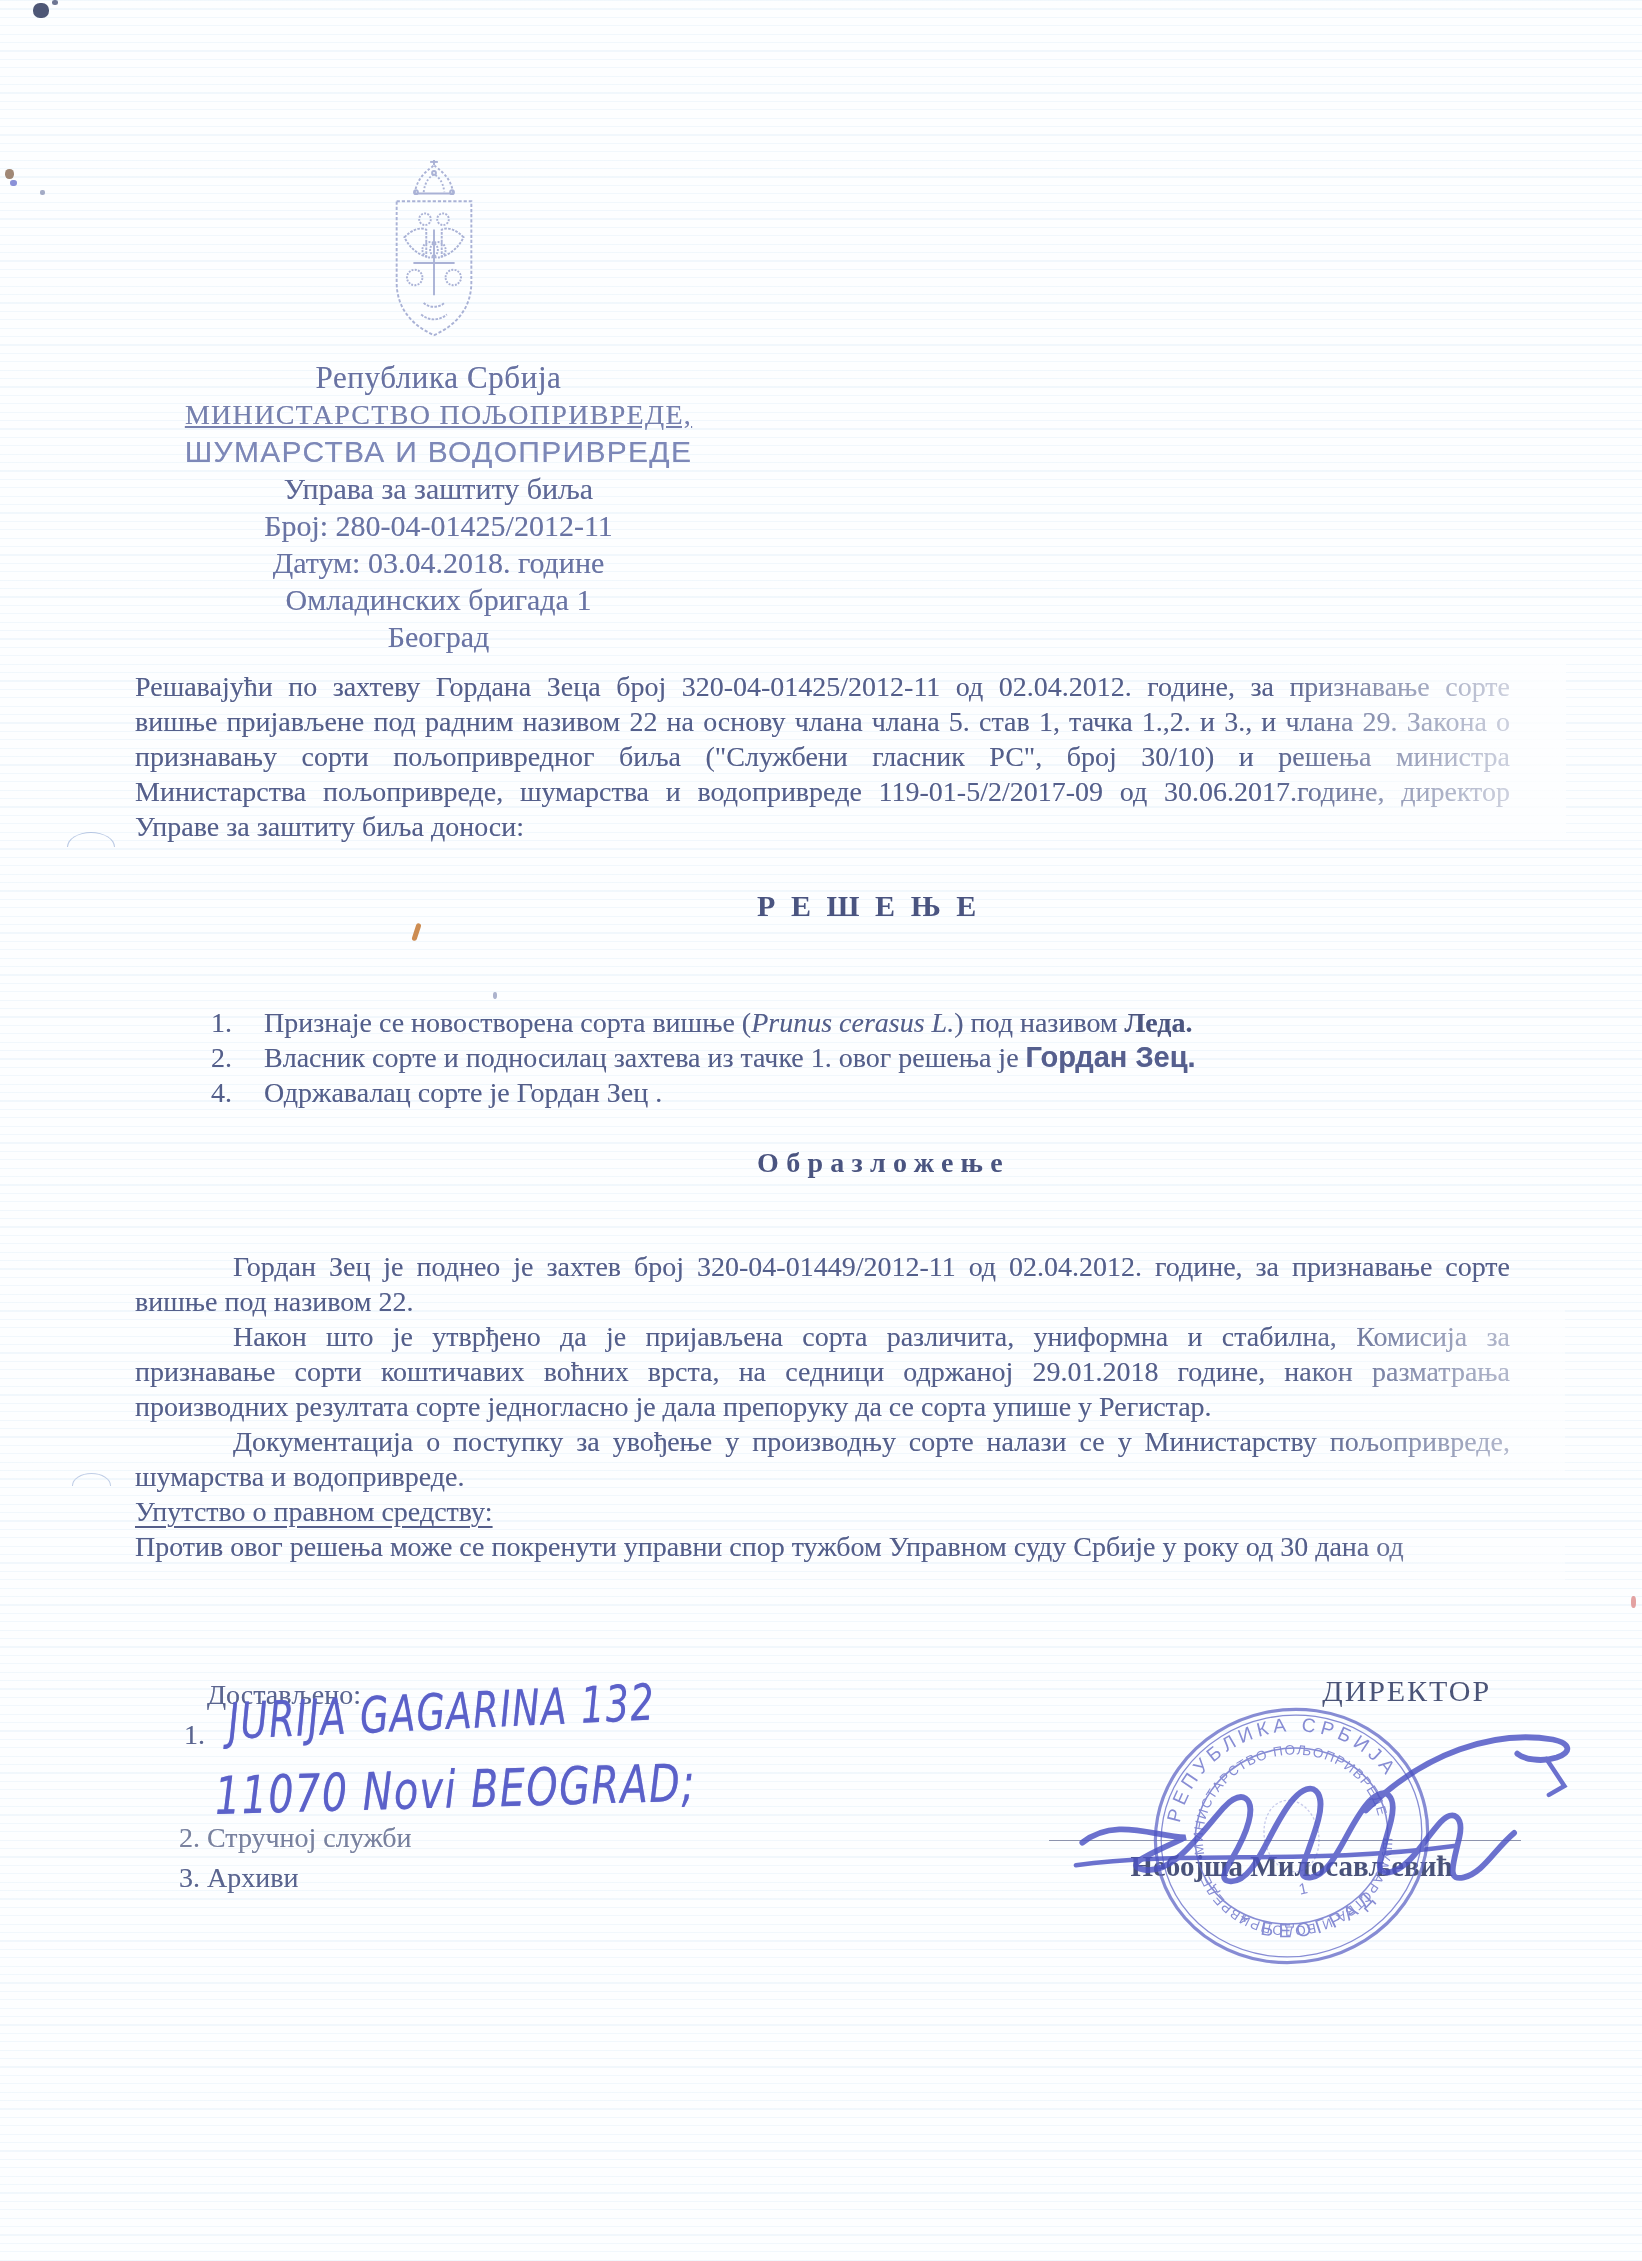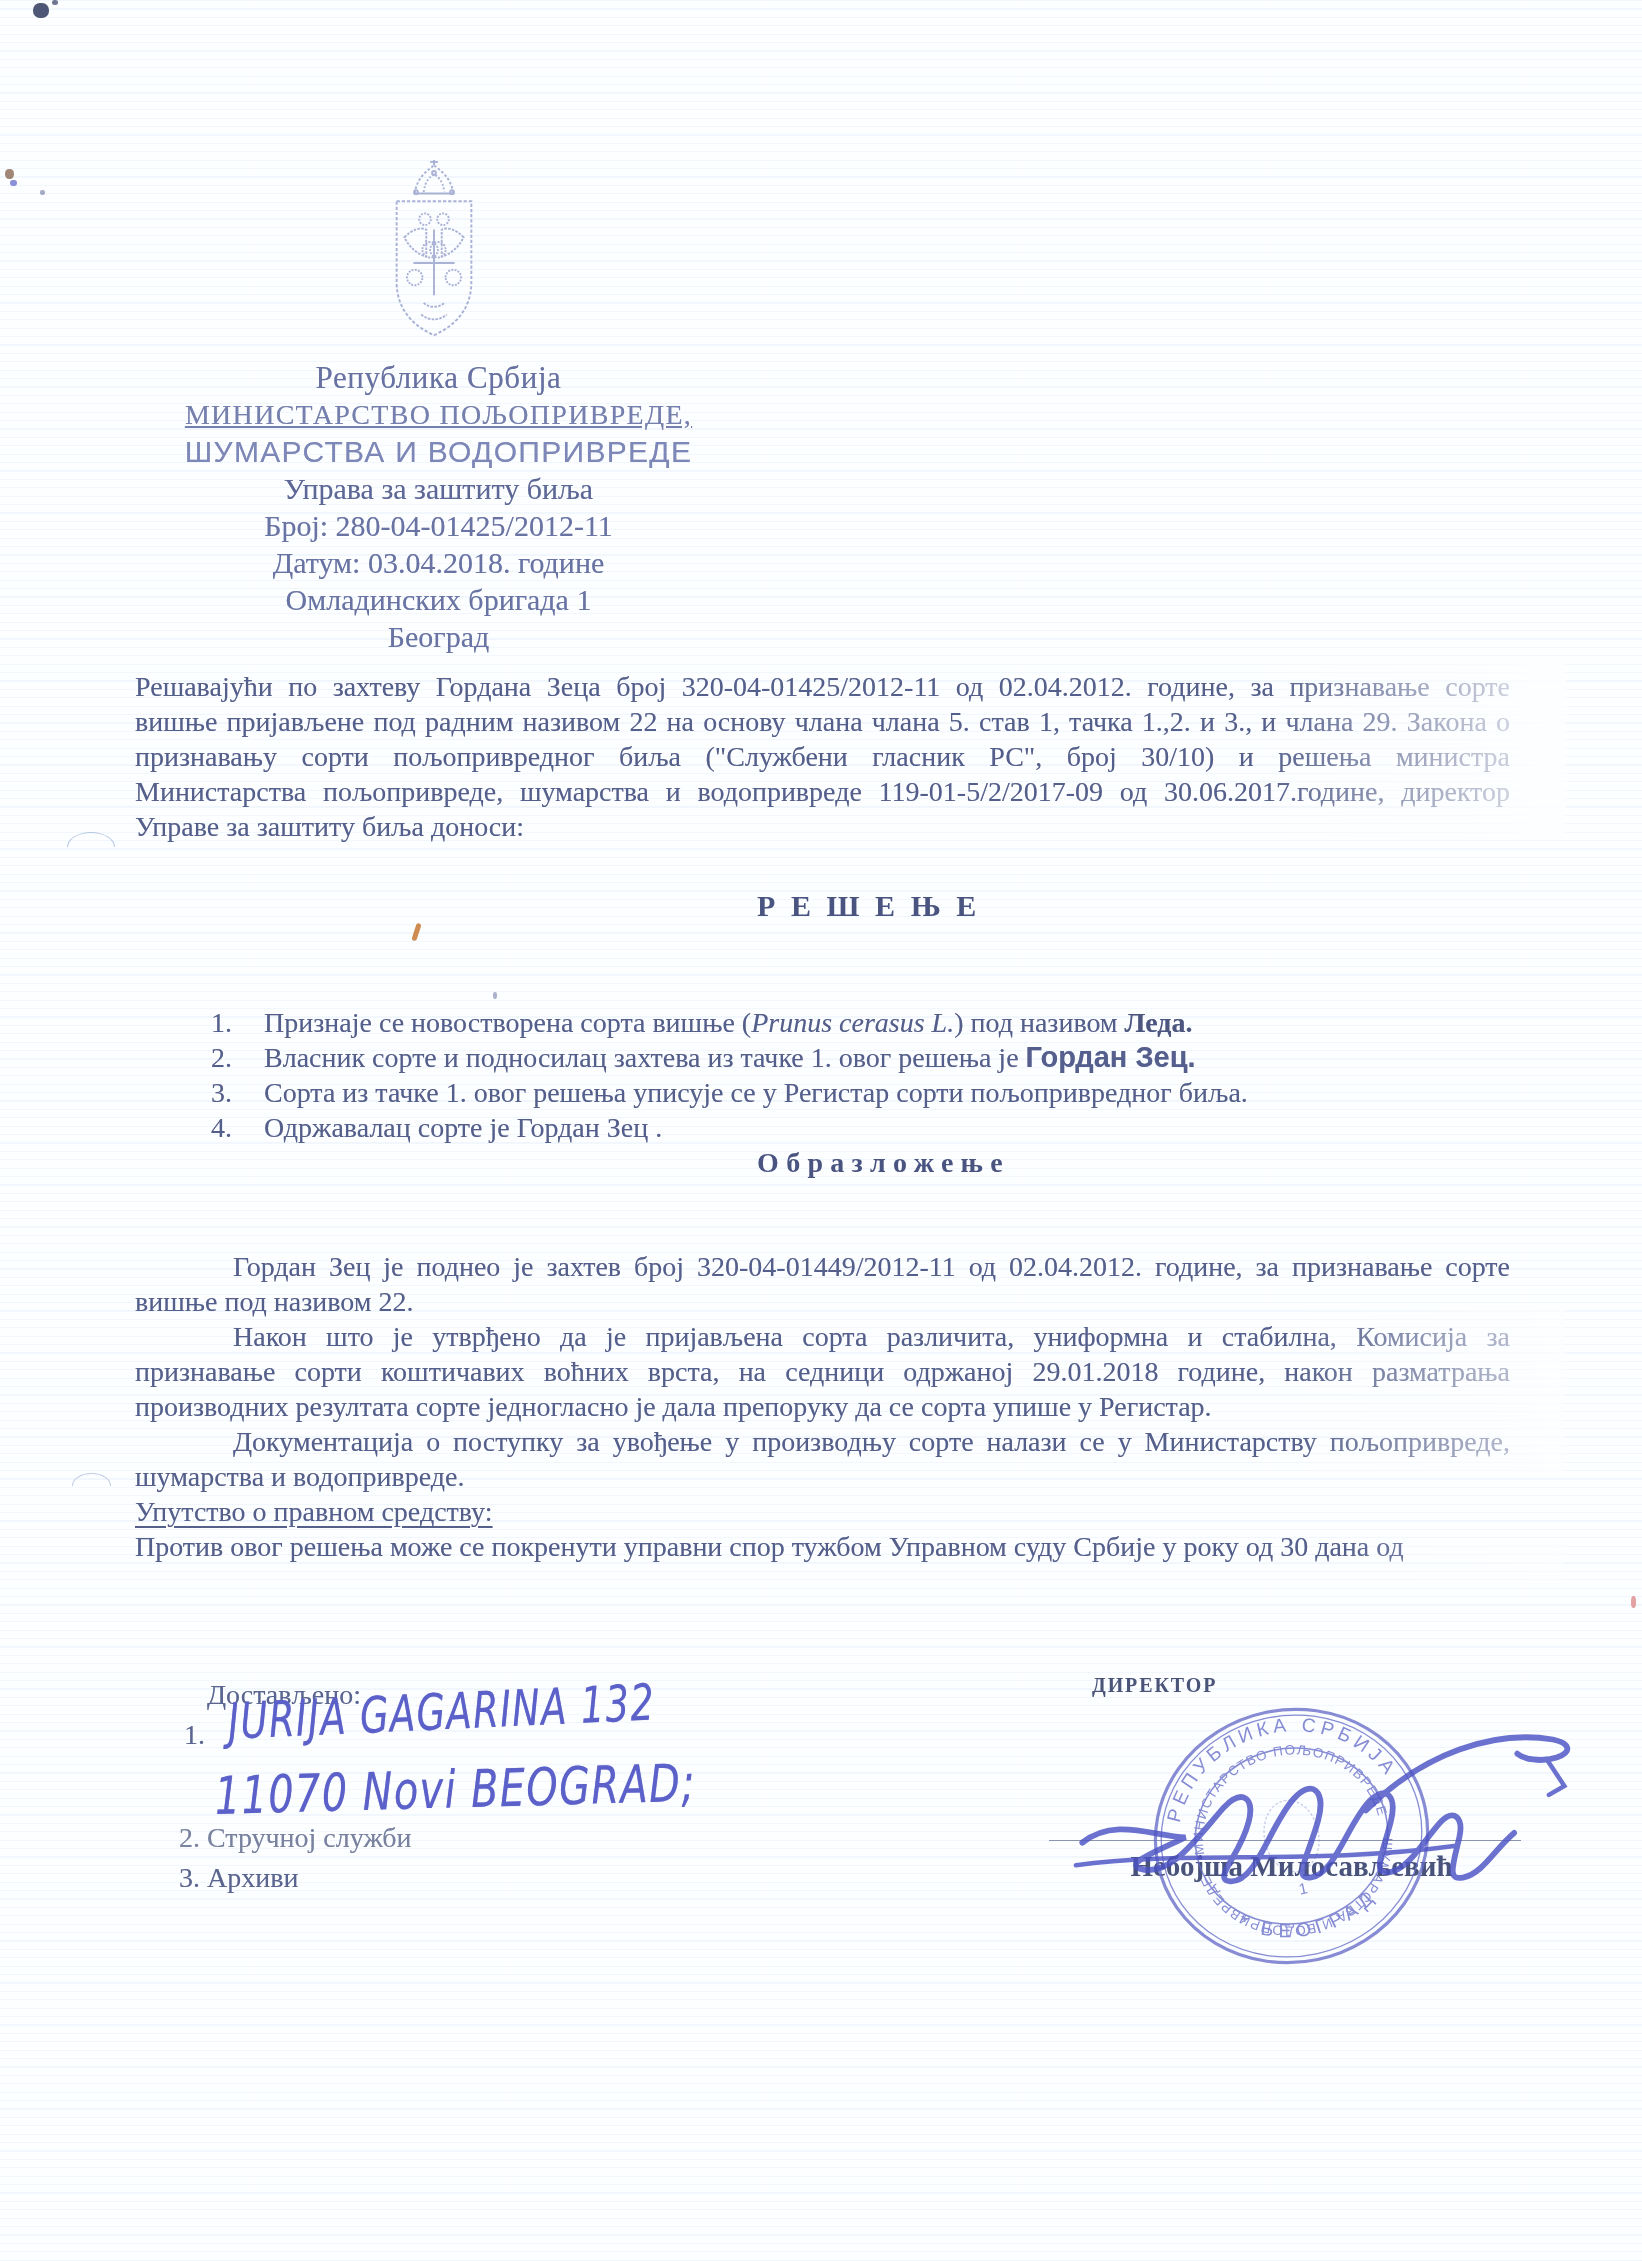--- a/index.html
+++ b/index.html
@@ -41,22 +41,22 @@
   .legal-heading{font-size:28px; color:#545f8b; text-decoration:underline;
                  text-decoration-thickness:1.9px; text-underline-offset:4.5px;}
   
   .small-text{font-size:28px; color:#5a6590; text-shadow:0 0 0.6px rgba(84,96,140,.4);}
   .faded{color:#79829f;}
   .handwriting{font-family:"DejaVu Sans", sans-serif; font-style:italic; color:#5b61c9;
                letter-spacing:1.3px; white-space:nowrap; transform-origin:left top;
                text-shadow:0 0 0.6px rgba(91,97,201,.6);}
   .hw1{font-size:37px; transform:rotate(-2.6deg) scaleY(1.35);}
   .hw2{font-size:40px; transform:rotate(-1.6deg) scaleY(1.3);}
-  .director{left:1092px; top:1674px; width:399px; text-align:left;
-            font-size:20px; font-weight:bold; letter-spacing:1.9px; color:#4a5478;}
+  .director{left:1092px; top:1674px; width:399px; text-align:right;
+            font-size:30px; font-weight:normal; letter-spacing:1.9px; color:#4a5478;}
   .sig-rule{left:1049px; top:1840px; width:472px; height:0; border-top:1.3px solid #8d94ae;}
   .signer{left:1069px; top:1850px; width:445px; text-align:center;
           font-size:29px; font-weight:bold; color:#49527a;}
   
   .speck{border-radius:45%;}
   .fade-overlay{background:linear-gradient(to right, rgba(253,254,255,0), rgba(253,254,255,0.88));}
   .pencil-arc{border:1.9px solid #a5b9dc; border-bottom:none;
               border-radius:50% 50% 0 0 / 100% 100% 0 0; background:transparent;}
 </style>
 </head>
@@ -129,23 +129,20 @@
   <div class="abs fade-overlay" style="left:1263px;top:664px;width:303px;height:174px;"></div>
 
   <div class="abs heading h-resenje" style="left:135px;top:889px;">РЕШЕЊЕ</div>
 
   <div class="abs res-list" style="left:135px;top:1005px;">
     <div class="res-item">
       <span class="res-num">1.</span><span>Признаје се новостворена сорта вишње (</span><span class="latin">Prunus cerasus L.</span><span>) под називом </span><span class="bold-serif">Леда.</span>
     </div>
     <div class="res-item">
       <span class="res-num">2.</span><span>Власник  сорте  и подносилац захтева из тачке 1. овог решења је </span><span class="bold-sans">Гордан Зец.</span>
-    </div>
-    <div class="res-item">
-      <span class="res-num">3.</span><span>Сорта из тачке 1. овог решења уписује се у Регистар сорти пољопривредног биља.</span>
     </div>
     <div class="res-item">
       <span class="res-num">4.</span><span>Одржавалац сорте је Гордан Зец .</span>
     </div>
   </div>
 
   <div class="abs heading h-obrazlozenje" style="left:135px;top:1147px;">Образложење</div>
 
   <div class="abs" style="left:135px;top:1249px;">
     <div class="para indent">

